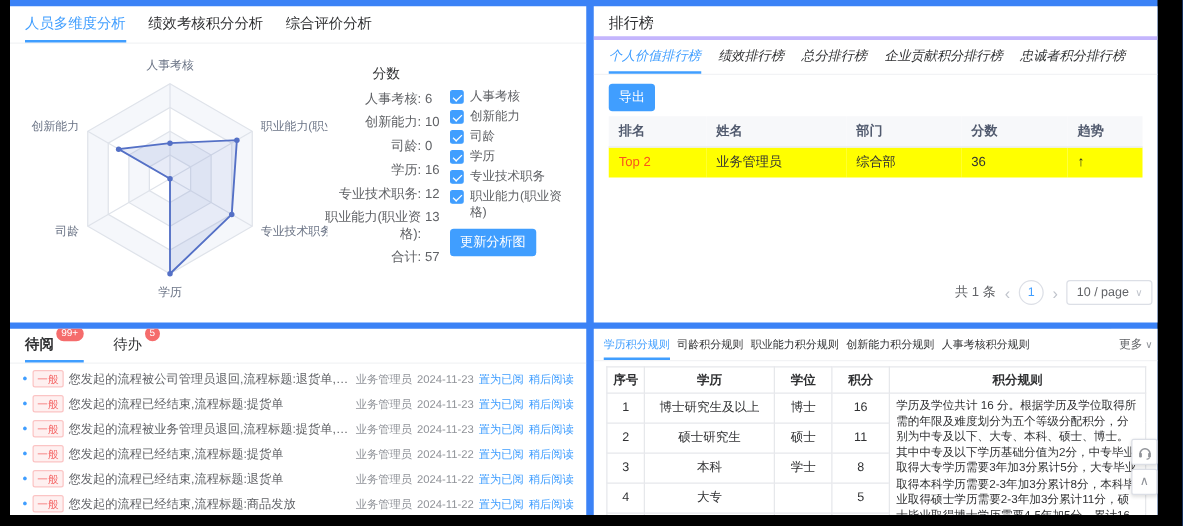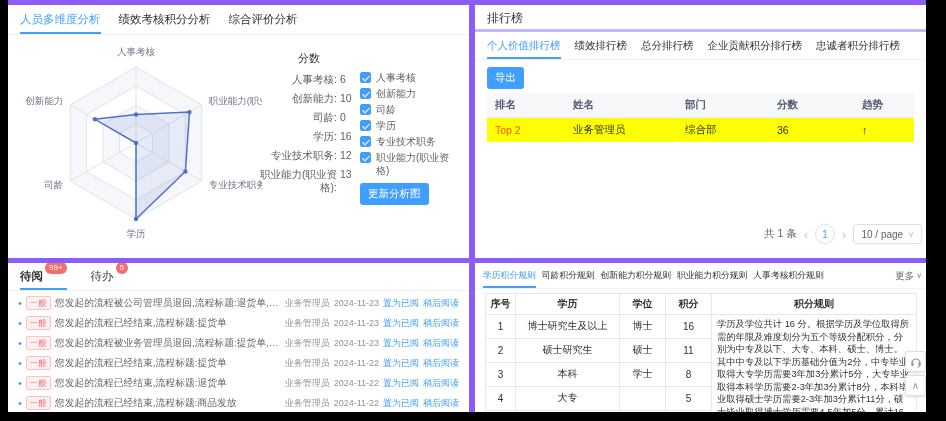--- a/index.html
+++ b/index.html
@@ -1,30 +1,30 @@
 <!DOCTYPE html>
 <html><head>
 <meta charset="utf-8">
 <style>
   *{margin:0;padding:0;box-sizing:border-box;}
   html,body{width:946px;height:421px;overflow:hidden;}
   body{background:#000;font-family:"Liberation Sans","DejaVu Sans",sans-serif;-webkit-font-smoothing:antialiased;}
   .stage{position:relative;width:946px;height:421px;background:#000;overflow:hidden;}
-  .page{position:absolute;left:8px;top:0;width:918px;height:412px;background:#8b5cf6;}
+  .page{position:absolute;left:8px;top:0;width:918px;height:412px;background:#3b82f6;}
   .panel{position:absolute;background:#fff;overflow:hidden;}
   .panel.tl{left:0;top:5px;width:461px;height:253px;}
   .panel.tr{left:467px;top:5px;width:451px;height:253px;}
   .panel.bl{left:0;top:263px;width:461px;height:149px;}
   .panel.br{left:467px;top:263px;width:451px;height:149px;}
 
   .tabbar{display:flex;align-items:stretch;gap:18px;padding:0 12px;height:30px;border-bottom:1px solid #f2f3f5;position:relative;}
   .tab{font-size:11.5px;color:#303133;line-height:29px;position:relative;white-space:nowrap;cursor:pointer;flex:none;}
   .tab.active{color:#409eff;}
   .tab.active::after{content:"";position:absolute;left:0;right:0;bottom:0;height:2px;background:#409eff;}
-  .tabbar.small{gap:14px;height:28px;}
+  .tabbar.small{gap:14px;height:28px;font-style:italic;}
   .tabbar.small .tab{font-size:10.5px;line-height:27px;}
   .tabbar.tiny{gap:6px;height:26px;padding:0 36px 0 8px;overflow:hidden;}
   .tabbar.tiny .tab{font-size:8.8px;line-height:25px;}
   .more-tab{position:absolute;right:4px;top:0;height:25px;line-height:25px;background:#fff;font-size:9.5px;color:#606266;padding-left:6px;cursor:pointer;display:flex;align-items:flex-start;gap:2px;}
   .more-caret{font-size:8px;color:#909399;}
 
   
   .radar{position:absolute;left:2px;top:30px;}
   .score-col{position:absolute;left:250px;top:46px;width:102px;font-size:10.5px;color:#606266;}
   .score-title{text-align:center;font-size:11px;color:#303133;margin-bottom:7px;}
@@ -135,20 +135,24 @@
               <span class="score-value">16</span>
             </div>
             <div class="score-row">
               <span class="score-label">专业技术职务:</span>
               <span class="score-value">12</span>
             </div>
             <div class="score-row">
               <span class="score-label">职业能力(职业资格):</span>
               <span class="score-value">13</span>
             </div>
+            <div class="score-row total">
+              <span class="score-label">合计:</span>
+              <span class="score-value">57</span>
+            </div>
           </div>
       </div>
       <div class="check-col" id="check-rows">
           <label class="check-row">
             <span class="checkbox checked"></span>
             <span class="check-label">人事考核</span>
           </label>
           <label class="check-row">
             <span class="checkbox checked"></span>
             <span class="check-label">创新能力</span>
@@ -282,22 +286,22 @@
             <a class="meta-link">置为已阅</a>
             <a class="meta-link">稍后阅读</a>
           </div>
         </div>
     </section>
 
     <section class="panel br">
       <div class="tabbar tiny" id="rules-tabs">
           <span class="tab active">学历积分规则</span>
           <span class="tab">司龄积分规则</span>
+          <span class="tab">职业能力积分规则</span>
           <span class="tab">创新能力积分规则</span>
-          <span class="tab">职业能力积分规则</span>
           <span class="tab">人事考核积分规则</span>
         </div>
       <span class="more-tab">
         <span>更多</span>
         <span class="more-caret">∨</span>
       </span>
       <table class="rules-table">
         <colgroup>
           <col style="width:30px">
             <col style="width:104px">

